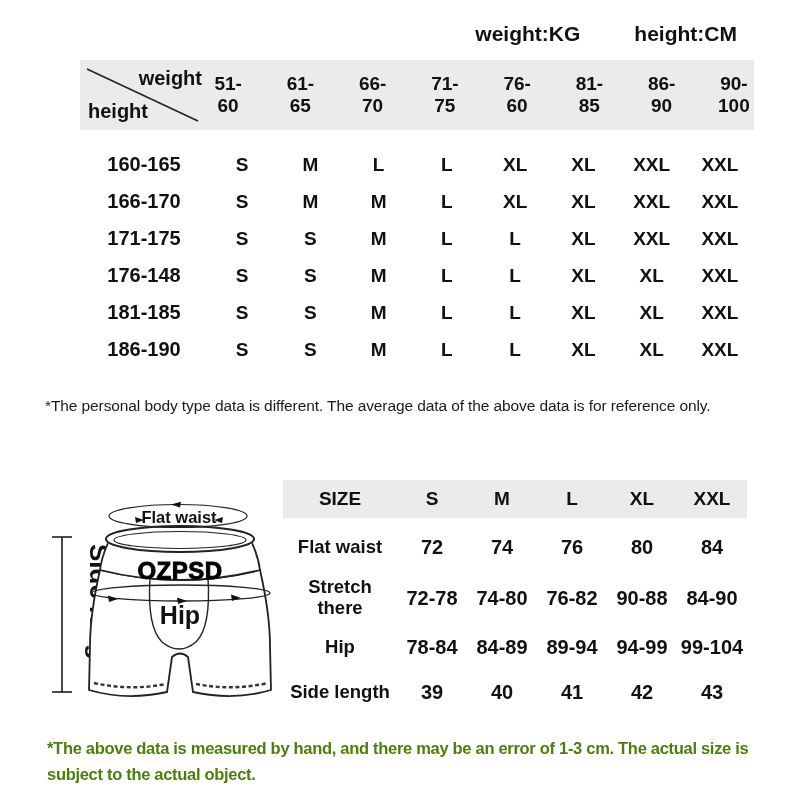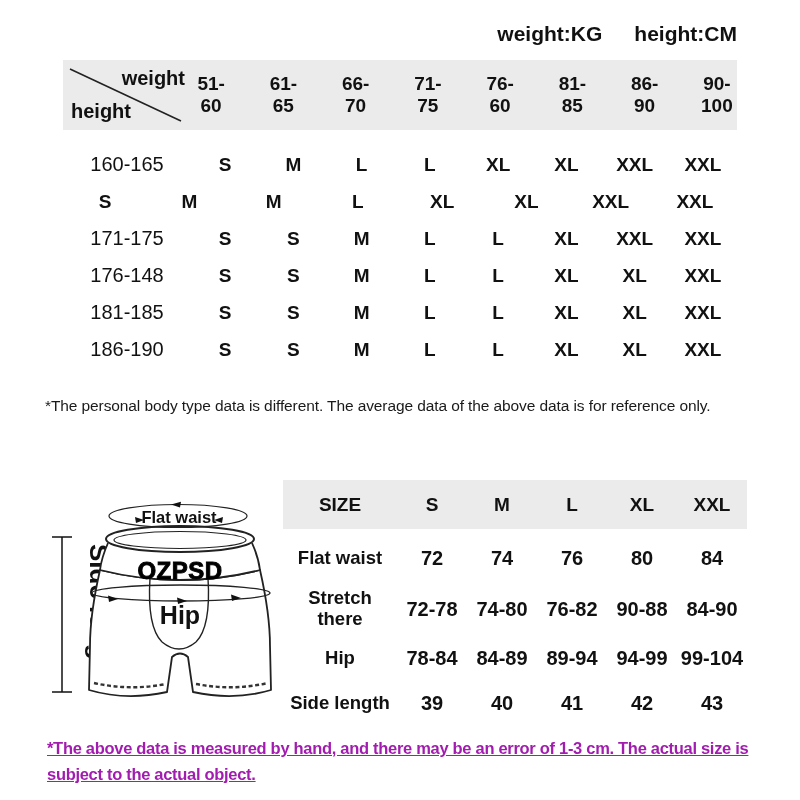--- a/index.html
+++ b/index.html
@@ -1,45 +1,45 @@
 <!DOCTYPE html>
 <html><head>
 <meta charset="utf-8">
 <style>
   html,body{margin:0;padding:0;}
   body{
     width:800px;height:800px;position:relative;background:#ffffff;
     font-family:"Liberation Sans", sans-serif;color:#111;overflow:hidden;
   }
   
-  .units{position:absolute;top:22px;right:63px;display:flex;gap:32px;
+  .units{position:absolute;top:22px;right:63px;display:flex;gap:54px;
          font-size:21px;font-weight:700;}
   
-  .chart{position:absolute;left:63px;top:60px;width:674px;}
+  .chart{position:absolute;left:80px;top:60px;width:674px;}
   .chart-header{display:flex;height:70px;background:#ebebeb;align-items:center;}
   .corner{width:128px;height:100%;position:relative;flex:none;}
   .corner svg{position:absolute;left:0;top:0;}
   .corner .w{position:absolute;top:7px;right:6px;font-size:20px;font-weight:600;}
   .corner .h{position:absolute;bottom:7px;left:8px;font-size:20px;font-weight:600;}
   .chart-cols{flex:1;display:flex;height:100%;align-items:center;gap:32px;}
   .chart-cols .cell{flex:1;text-align:center;font-size:19px;font-weight:600;}
   .chart-body{margin-top:16px;}
   .chart-row{display:flex;height:37px;align-items:center;}
-  .chart-row .label{width:128px;flex:none;text-align:center;font-size:20px;font-weight:400;}
+  .chart-row .label{width:128px;flex:none;text-align:center;font-size:20px;font-weight:700;}
   .chart-row .cell{flex:1;text-align:center;font-size:19px;font-weight:600;}
   
   .note1{position:absolute;left:45px;top:397px;width:715px;font-size:15.5px;
          letter-spacing:-0.1px;color:#1a1a1a;}
   .note2{position:absolute;left:47px;top:736px;width:714px;font-size:16.5px;
-         font-weight:600;letter-spacing:-0.3px;line-height:1.55;color:#a21caf;text-decoration:underline;}
+         font-weight:600;letter-spacing:-0.3px;line-height:1.55;color:#4d7c0f;}
   
   .diagram{position:absolute;left:40px;top:480px;width:260px;height:250px;}
   
   .meas{position:absolute;left:283px;top:480px;width:464px;}
-  .meas-header{display:flex;height:49px;background:#ebebeb;align-items:center;}
+  .meas-header{display:flex;height:38px;background:#ebebeb;align-items:center;}
   .meas-header .cell{flex:1;text-align:center;font-size:19px;font-weight:600;}
   .meas-header .cell.label{width:114px;flex:none;}
   .meas-body{margin-top:4px;}
   .meas-row{display:flex;align-items:center;}
   .meas-row:nth-child(1){height:50px;}
   .meas-row:nth-child(2){height:52px;}
   .meas-row:nth-child(3){height:46px;}
   .meas-row:nth-child(4){height:44px;}
   .meas-row .label{width:114px;flex:none;text-align:center;font-size:18.5px;
                    font-weight:700;line-height:1.12;}
@@ -79,20 +79,21 @@
         <div class="cell">S</div>
         <div class="cell">M</div>
         <div class="cell">L</div>
         <div class="cell">L</div>
         <div class="cell">XL</div>
         <div class="cell">XL</div>
         <div class="cell">XXL</div>
         <div class="cell">XXL</div>
       </div>
       <div class="chart-row">
+        <div class="label">166-170</div>
         <div class="cell">S</div>
         <div class="cell">M</div>
         <div class="cell">M</div>
         <div class="cell">L</div>
         <div class="cell">XL</div>
         <div class="cell">XL</div>
         <div class="cell">XXL</div>
         <div class="cell">XXL</div>
       </div>
       <div class="chart-row">

